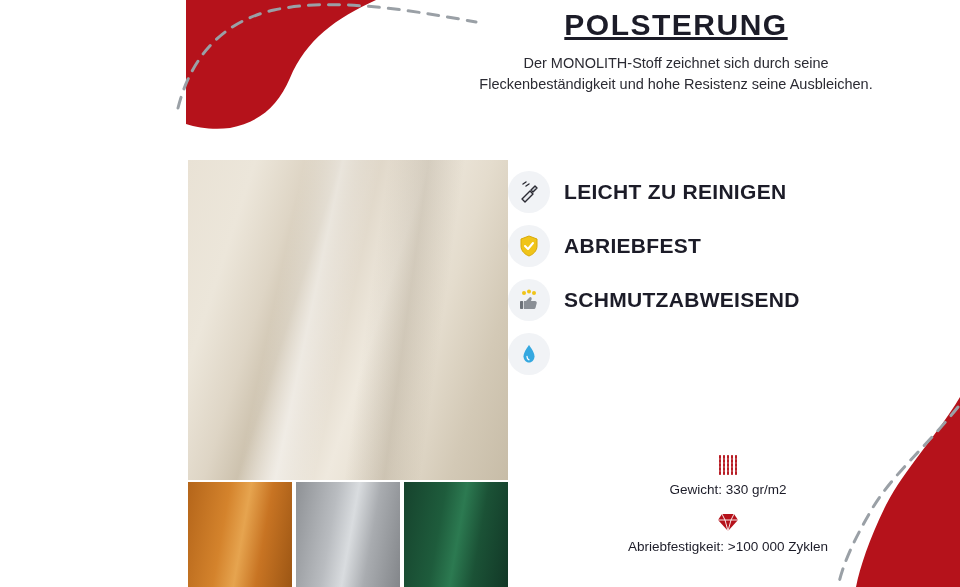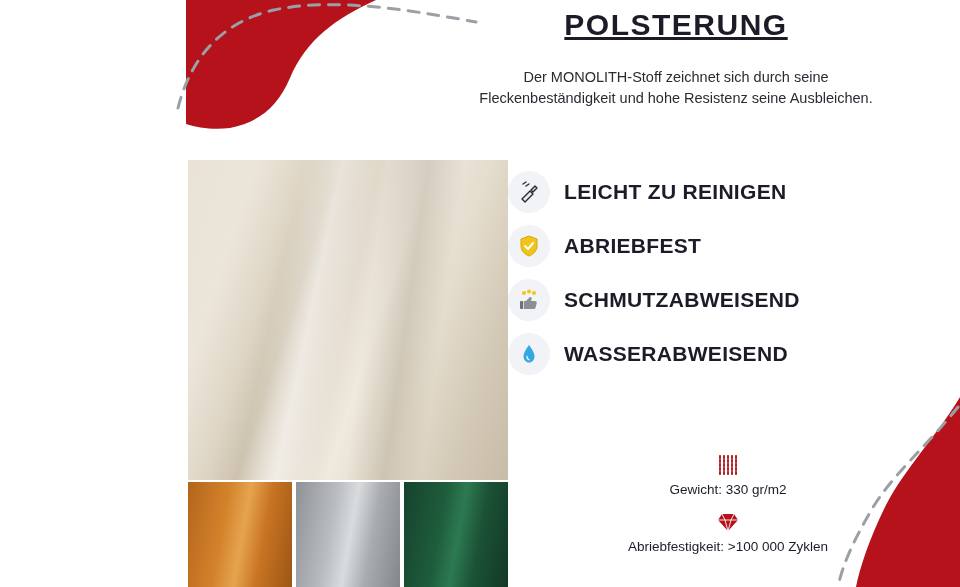--- a/index.html
+++ b/index.html
@@ -60,21 +60,21 @@
   }
   .title-big {
     font-size: 55px;
     font-weight: bold;
     letter-spacing: 1px;
     color: #b5121b;
     line-height: 1.05;
     margin-top: -2px;
   }
   .subtitle {
-    margin-top: 24px;
+    margin-top: 10px;
     font-size: 14.5px;
     color: #2b2b33;
     line-height: 1.45;
   }
 
   
   .fabric-main {
     position: absolute;
     left: 188px;
     top: 160px;
@@ -260,21 +260,20 @@
       <div class="feature-label">SCHMUTZABWEISEND</div>
     </div>
 
     <div class="feature">
       <div class="feature-icon">
         <svg width="24" height="24" viewBox="0 0 24 24">
           <path d="M12 3 C12 3 6.5 10 6.5 14.2 C6.5 17.8 9 20.5 12 20.5 C15 20.5 17.5 17.8 17.5 14.2 C17.5 10 12 3 12 3 Z" fill="#35a8e0"></path>
           <path d="M10 14.5 C10 16.2 10.9 17.4 12 17.8" fill="none" stroke="#ffffff" stroke-width="1.3" stroke-linecap="round"></path>
         </svg>
       </div>
-      <div class="feature-label">WASSERABWEISEND</div>
     </div>
 
   </div>
 
   <div class="specs">
 
     <div class="spec">
       <div class="spec-icon">
         <svg width="24" height="26" viewBox="0 0 24 26">
           <g fill="none" stroke="#b5121b" stroke-width="1.6">

